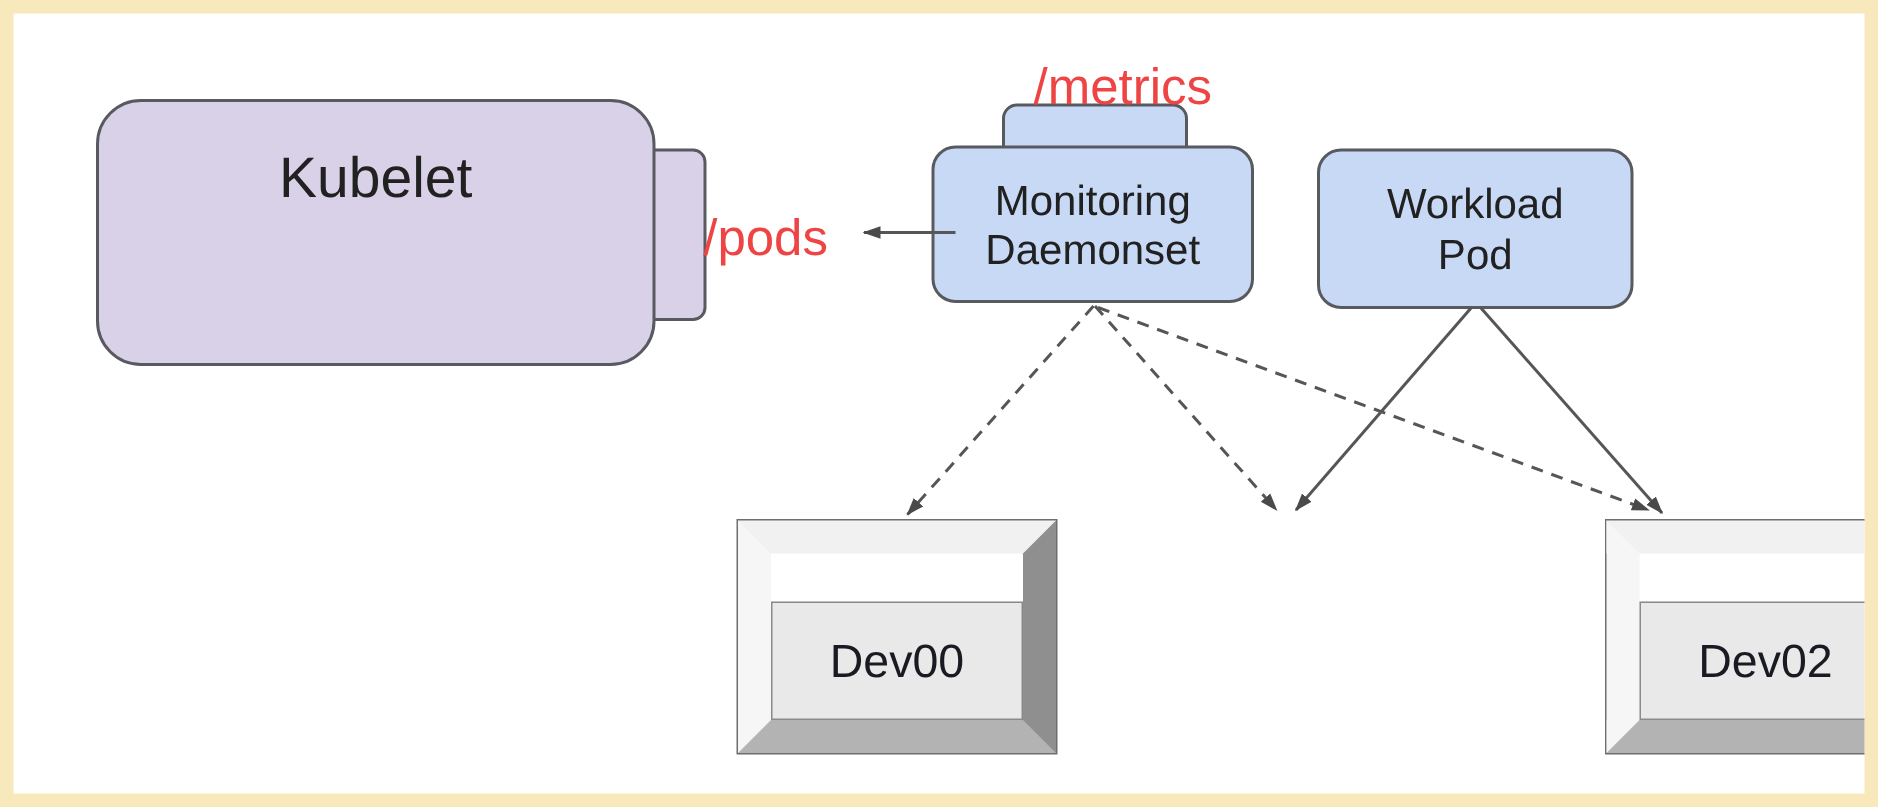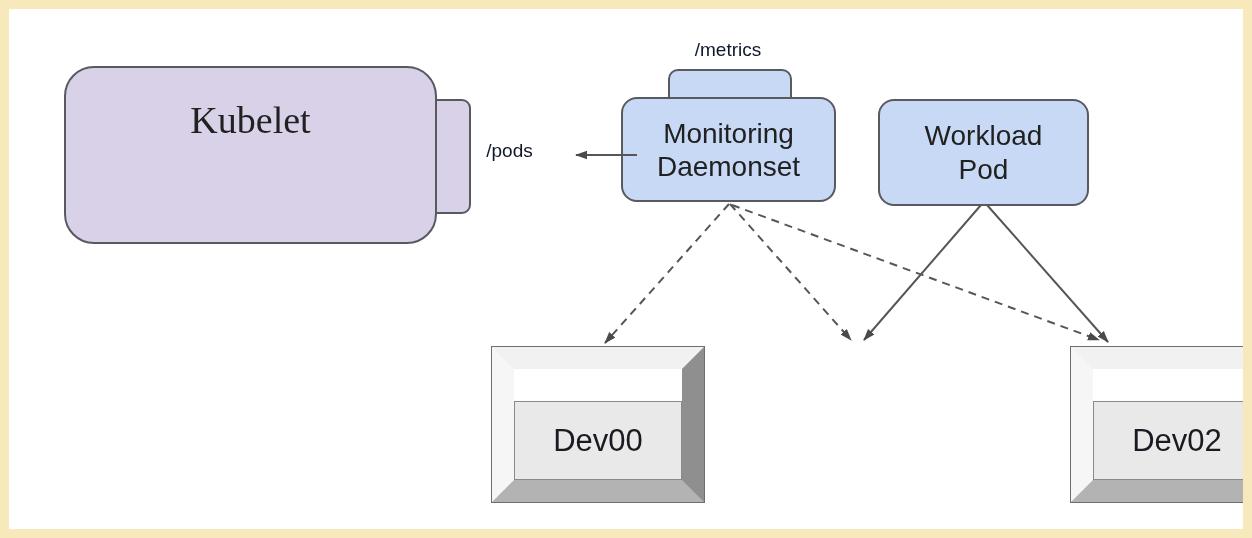--- a/index.html
+++ b/index.html
@@ -17,38 +17,38 @@
   .rbox{
     border:2px solid var(--node-border,#595a60);
     display:flex;flex-direction:column;align-items:center;justify-content:center;
     color:#212121;text-align:center;
   }
   .purple{background:var(--purple-fill,#d8d1e8);}
   .blue{background:var(--blue-fill,#c8d9f6);}
 
   #kubelet-main{
     left:55px;top:57px;width:373px;height:178px;border-radius:30px;z-index:2;
-    justify-content:flex-start;padding-top:30px;font-size:38px;font-family:Liberation Serif, serif;
+    justify-content:flex-start;padding-top:30px;font-size:38px;
   }
   #kubelet-tab{
     left:418px;top:90px;width:44px;height:115px;border-radius:9px;z-index:1;
   }
   #metrics-tab{
     left:659px;top:60px;width:124px;height:46px;border-radius:10px;z-index:1;
   }
   #monitoring-box{
     left:612px;top:88px;width:215px;height:105px;border-radius:16px;z-index:2;
     font-size:28px;line-height:33px;
   }
   #workload-box{
     left:869px;top:90px;width:211px;height:107px;border-radius:16px;z-index:2;
     font-size:28px;line-height:34px;
   }
   .endpoint-label{
-    position:absolute;z-index:4;color:#0f172a;font-size:19px;text-align:center;
+    position:absolute;z-index:4;color:#ef4444;font-size:34px;text-align:right;
   }
   #metrics-label{left:639px;top:30px;width:160px;}
   #pods-label{left:458px;top:131px;width:85px;}
 
   
   .dev{position:absolute;top:338px;width:212px;height:155px;z-index:2;}
   .dev-frame{
     position:absolute;inset:0;box-sizing:border-box;
     border:22px solid;
     border-color:var(--bevel-light,#f1f1f1) var(--bevel-dark,#8f8f8f) var(--bevel-mid,#b3b3b3) var(--bevel-lighter,#f6f6f6);

